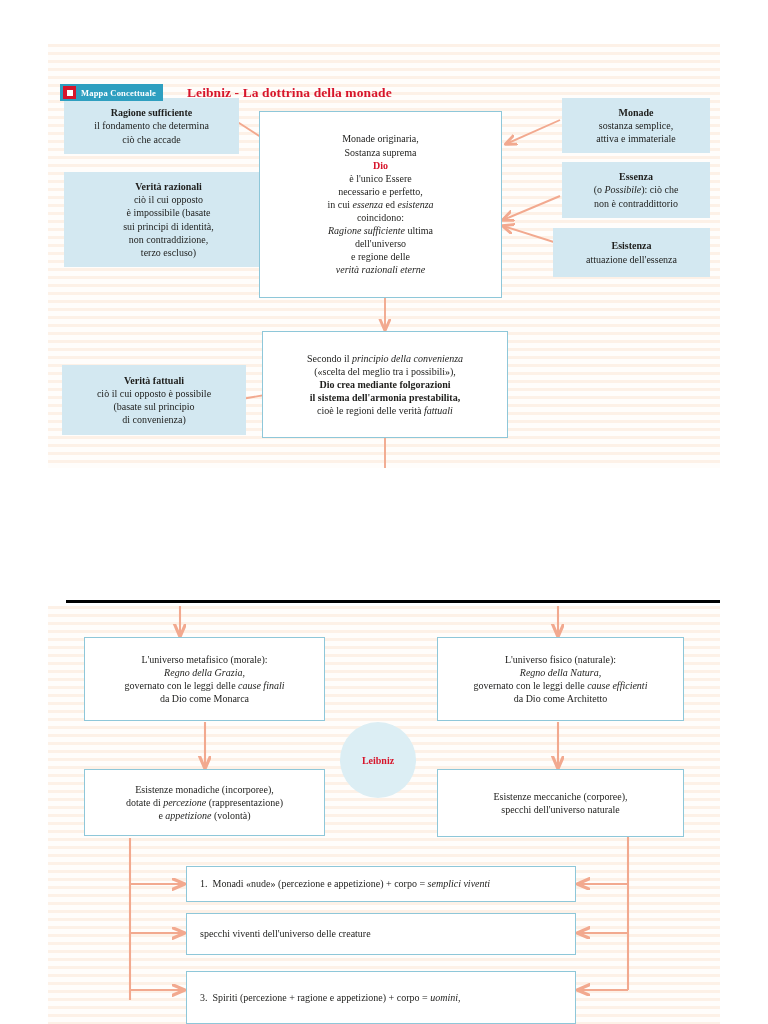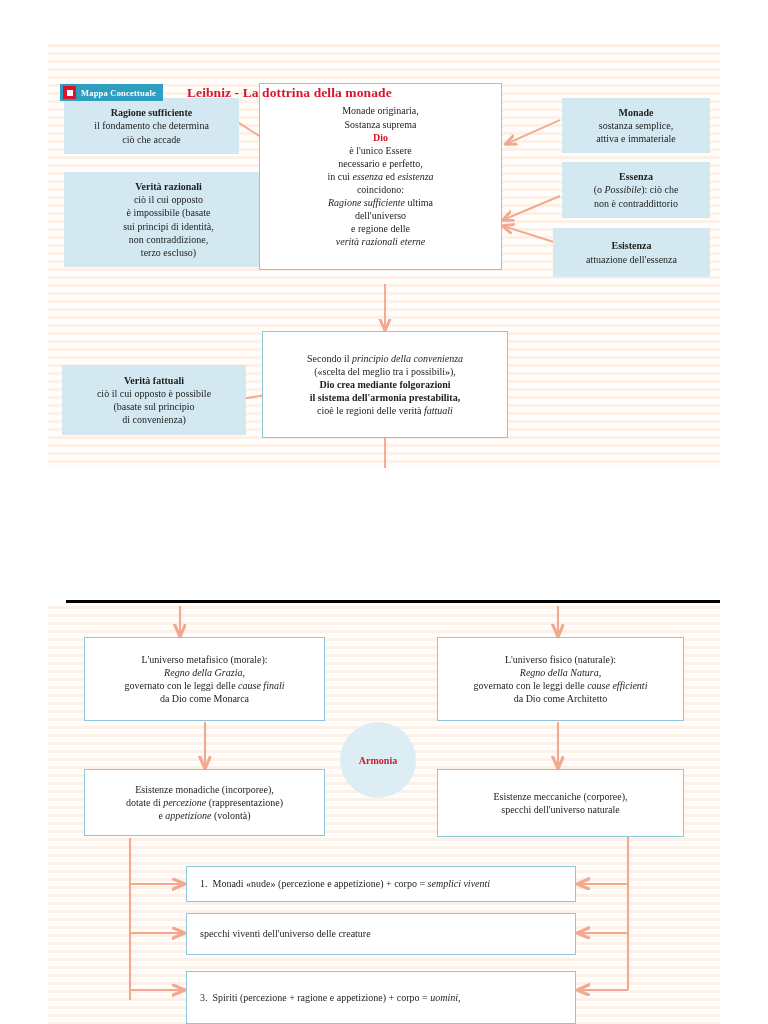--- a/index.html
+++ b/index.html
@@ -146,21 +146,21 @@
   <span class="ln">terzo escluso)</span>
 </div>
 
 <div class="box blue" style="left:62px;top:365px;width:184px;height:70px;">
   <span class="ln b">Verità fattuali</span>
   <span class="ln">ciò il cui opposto è possibile</span>
   <span class="ln">(basate sul principio</span>
   <span class="ln">di convenienza)</span>
 </div>
 
-<div class="box white" style="left:259px;top:83px;width:243px;height:187px;">
+<div class="box white" style="left:259px;top:111px;width:243px;height:187px;">
   <span class="ln">Monade originaria,</span>
   <span class="ln">Sostanza suprema</span>
   <span class="ln red">Dio</span>
   <span class="ln">è l'unico Essere</span>
   <span class="ln">necessario e perfetto,</span>
   <span class="ln">in cui <i>essenza</i> ed <i>esistenza</i></span>
   <span class="ln">coincidono:</span>
   <span class="ln"><i>Ragione sufficiente</i> ultima</span>
   <span class="ln">dell'universo</span>
   <span class="ln">e regione delle</span>
@@ -233,21 +233,21 @@
 </div>
 
 <div class="box white" style="left:437px;top:637px;width:247px;height:84px;">
   <span class="ln">L'universo fisico (naturale):</span>
   <span class="ln i">Regno della Natura,</span>
   <span class="ln">governato con le leggi delle <i>cause efficienti</i></span>
   <span class="ln">da Dio come Architetto</span>
 </div>
 
 <div class="armonia" style="left:340px;top:722px;width:76px;height:76px;">
-  <span>Armonia</span>
+  <span>Leibniz</span>
 </div>
 
 <div class="box white" style="left:84px;top:769px;width:241px;height:67px;">
   <span class="ln">Esistenze monadiche (incorporee),</span>
   <span class="ln">dotate di <i>percezione</i> (rappresentazione)</span>
   <span class="ln">e <i>appetizione</i> (volontà)</span>
 </div>
 
 <div class="box white" style="left:437px;top:769px;width:247px;height:68px;">
   <span class="ln">Esistenze meccaniche (corporee),</span>

